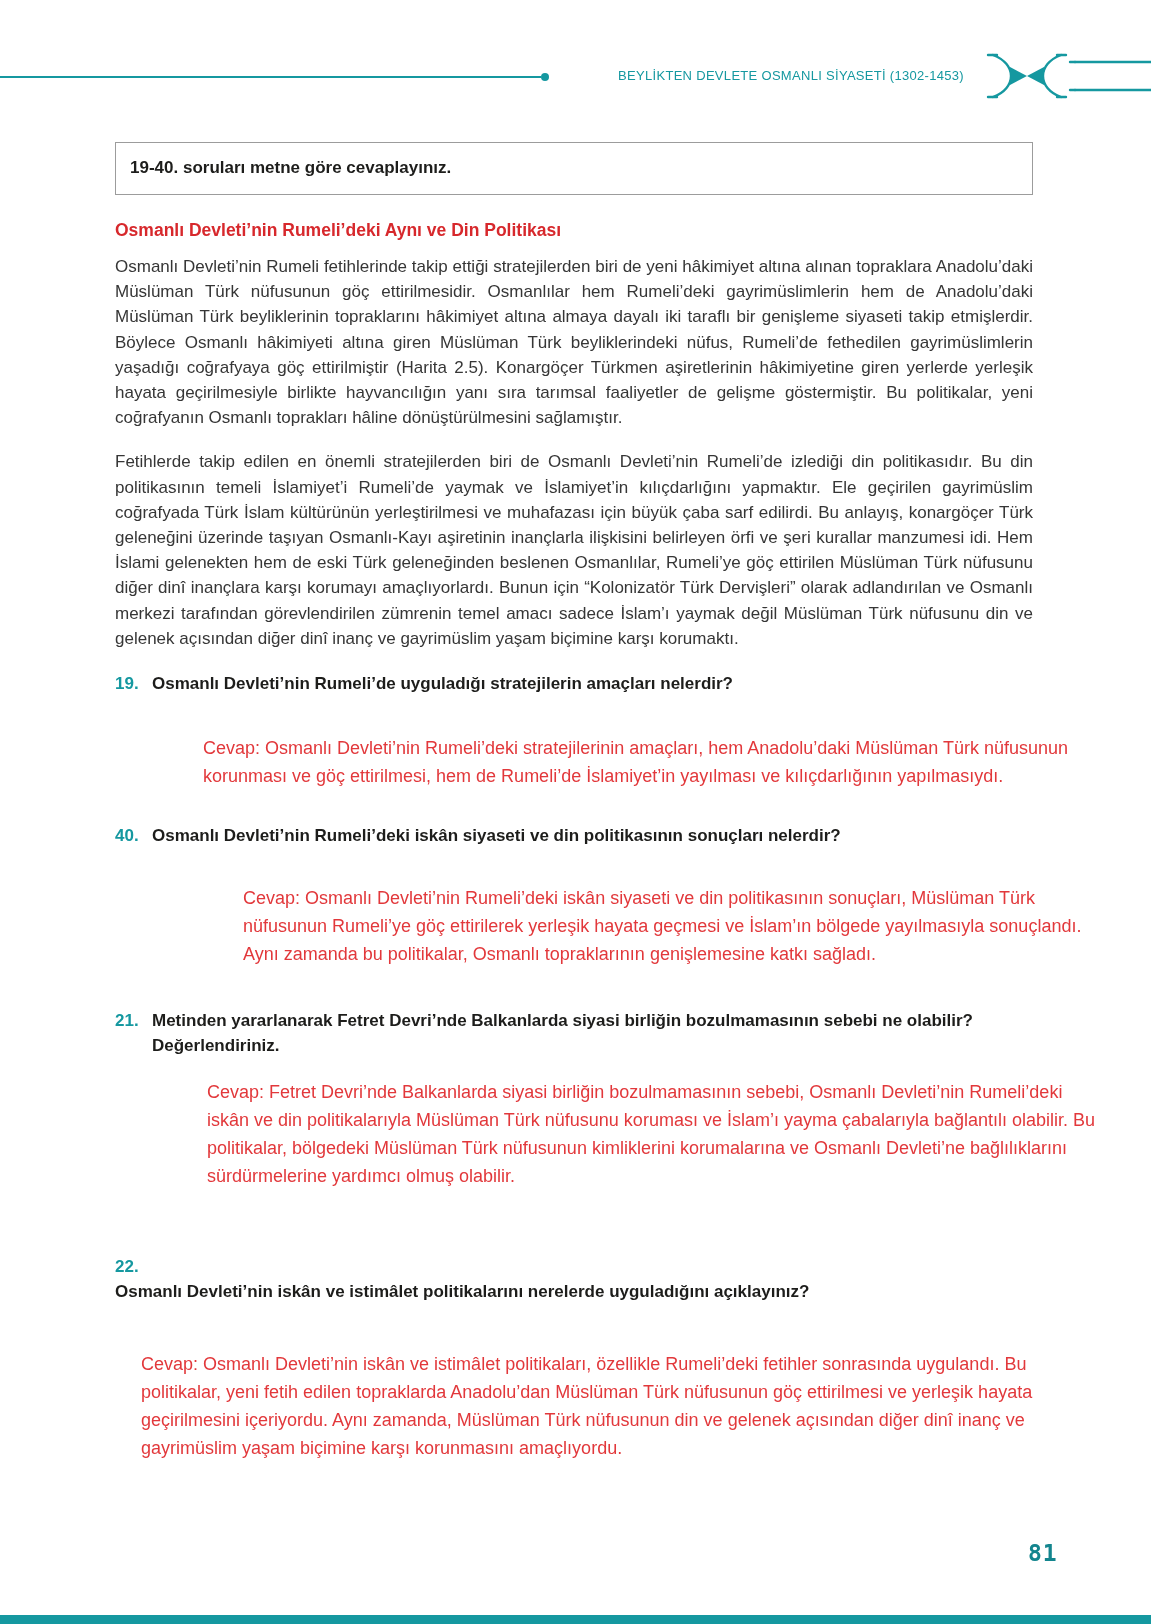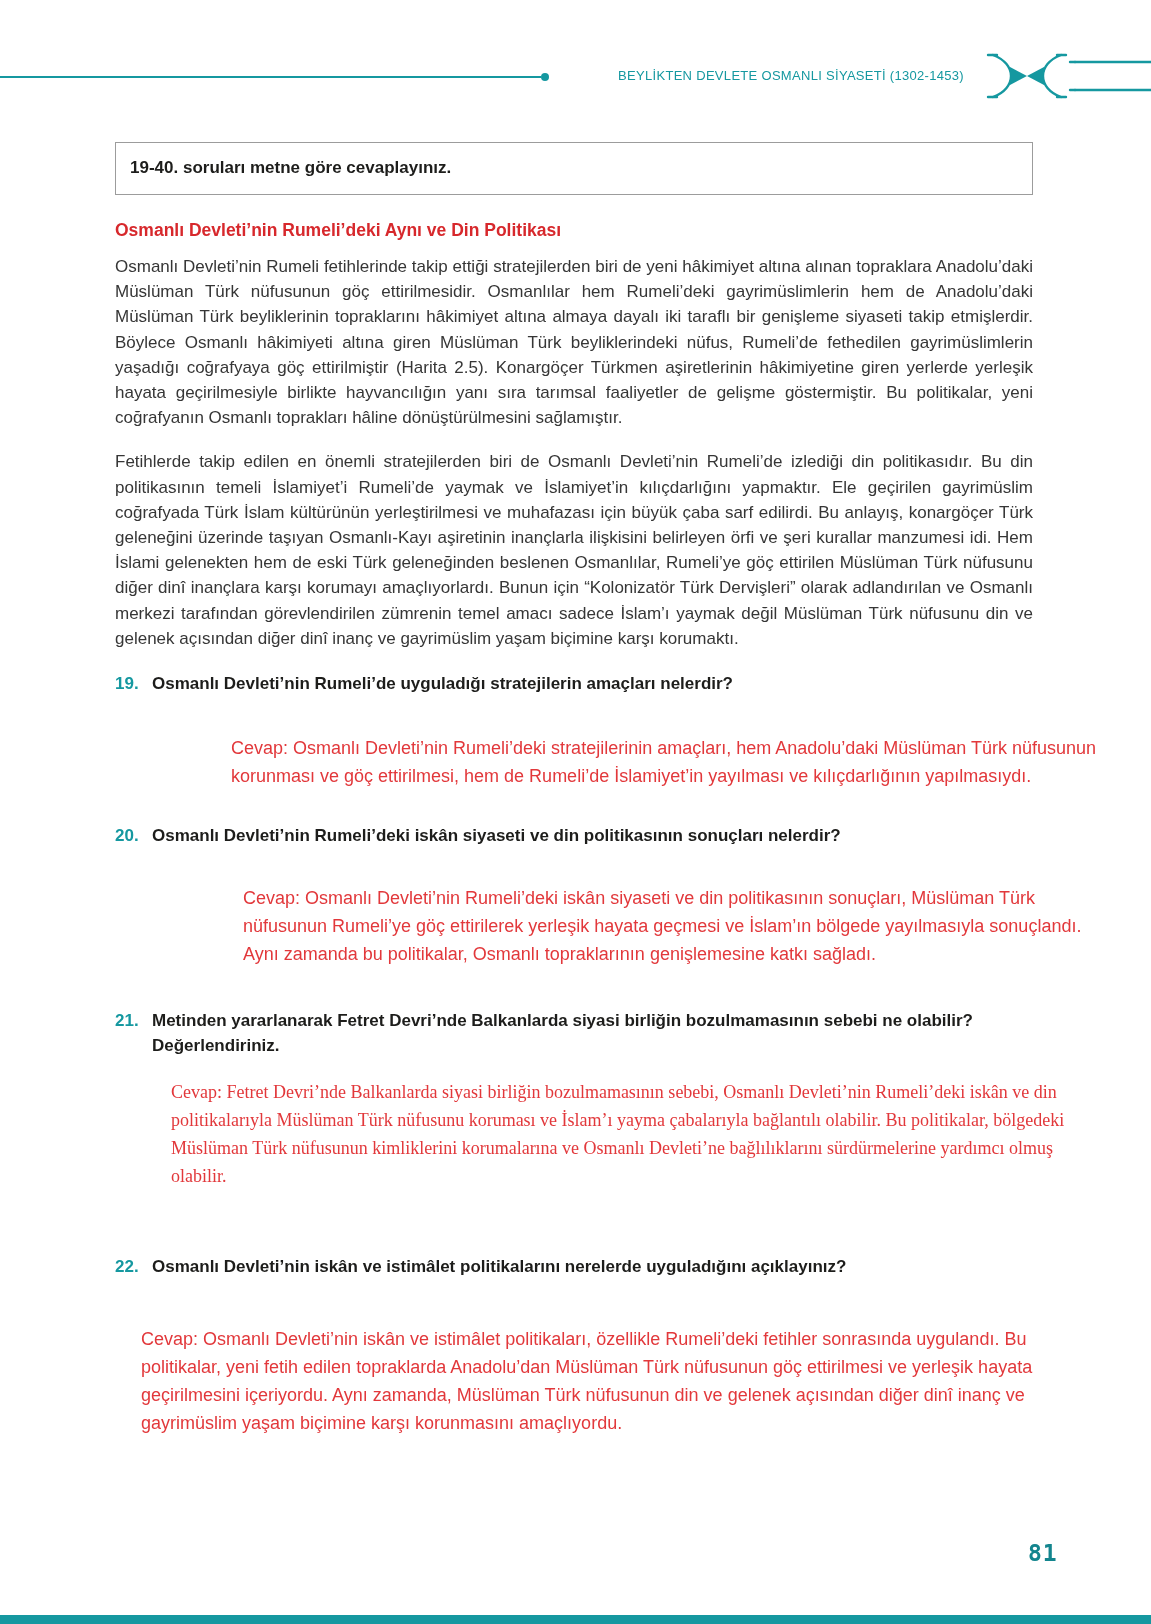--- a/index.html
+++ b/index.html
@@ -47,30 +47,30 @@
   .question {
     display:flex; align-items:flex-start;
     font-size:17px; font-weight:bold; color:#1d1d1b;
     line-height:25px;
   }
   .qnum { flex:none; width:37px; color:#1598a0; }
   .qtext { flex:1; }
   .q19 { margin-top:20px; }
   .q20 { margin-top:33px; }
   .q21 { margin-top:40px; }
-  .q22 { margin-top:64px; }
+  .q22 { margin-top:64px;flex-direction:column; }
 
   .answer {
     color:#e2383b;
     font-size:18px; line-height:28px;
     margin-right:-70px;
   }
-  .answer-19 { margin-top:38px; margin-left:116px; }
+  .answer-19 { margin-top:38px; margin-left:88px; }
   .answer-20 { margin-top:36px; margin-left:128px; }
-  .answer-21 { margin-top:20px; margin-left:56px;font-family:Liberation Serif, serif;  }
+  .answer-21 { margin-top:20px; margin-left:92px;  }
   .answer-22 { margin-top:46px; margin-left:26px;  }
 
   
   .page-number {
     position:absolute; top:1540px; left:1028px;
     color:#13858e; font-weight:bold; font-size:23px;
     font-family:"DejaVu Sans Mono", monospace;
     letter-spacing:1px;
   }
   .bottom-bar { position:absolute; left:0; bottom:0; width:100%; height:9px; background:#1598a0; }
@@ -113,21 +113,21 @@
     <p class="body-par">Osmanlı Devleti’nin Rumeli fetihlerinde takip ettiği stratejilerden biri de yeni hâkimiyet altına alınan topraklara Anadolu’daki Müslüman Türk nüfusunun göç ettirilmesidir. Osmanlılar hem Rumeli’deki gayrimüslimlerin hem de Anadolu’daki Müslüman Türk beyliklerinin topraklarını hâkimiyet altına almaya dayalı iki taraflı bir genişleme siyaseti takip etmişlerdir. Böylece Osmanlı hâkimiyeti altına giren Müslüman Türk beyliklerindeki nüfus, Rumeli’de fethedilen gayrimüslimlerin yaşadığı coğrafyaya göç ettirilmiştir (Harita 2.5). Konargöçer Türkmen aşiretlerinin hâkimiyetine giren yerlerde yerleşik hayata geçirilmesiyle birlikte hayvancılığın yanı sıra tarımsal faaliyetler de gelişme göstermiştir. Bu politikalar, yeni coğrafyanın Osmanlı toprakları hâline dönüştürülmesini sağlamıştır.</p>
     <p class="body-par">Fetihlerde takip edilen en önemli stratejilerden biri de Osmanlı Devleti’nin Rumeli’de izlediği din politikasıdır. Bu din politikasının temeli İslamiyet’i Rumeli’de yaymak ve İslamiyet’in kılıçdarlığını yapmaktır. Ele geçirilen gayrimüslim coğrafyada Türk İslam kültürünün yerleştirilmesi ve muhafazası için büyük çaba sarf edilirdi. Bu anlayış, konargöçer Türk geleneğini üzerinde taşıyan Osmanlı-Kayı aşiretinin inançlarla ilişkisini belirleyen örfi ve şeri kurallar manzumesi idi. Hem İslami gelenekten hem de eski Türk geleneğinden beslenen Osmanlılar, Rumeli’ye göç ettirilen Müslüman Türk nüfusunu diğer dinî inançlara karşı korumayı amaçlıyorlardı. Bunun için “Kolonizatör Türk Dervişleri” olarak adlandırılan ve Osmanlı merkezi tarafından görevlendirilen zümrenin temel amacı sadece İslam’ı yaymak değil Müslüman Türk nüfusunu din ve gelenek açısından diğer dinî inanç ve gayrimüslim yaşam biçimine karşı korumaktı.</p>
 
     <div class="question q19">
       <span class="qnum">19.</span>
       <span class="qtext">Osmanlı Devleti’nin Rumeli’de uyguladığı stratejilerin amaçları nelerdir?</span>
     </div>
     <div class="answer answer-19">Cevap: Osmanlı Devleti’nin Rumeli’deki stratejilerinin amaçları, hem Anadolu’daki Müslüman Türk nüfusunun korunması ve göç ettirilmesi, hem de Rumeli’de İslamiyet’in yayılması ve kılıçdarlığının yapılmasıydı.</div>
 
     <div class="question q20">
-      <span class="qnum">20.</span>
+      <span class="qnum">40.</span>
       <span class="qtext">Osmanlı Devleti’nin Rumeli’deki iskân siyaseti ve din politikasının sonuçları nelerdir?</span>
     </div>
     <div class="answer answer-20">Cevap: Osmanlı Devleti’nin Rumeli’deki iskân siyaseti ve din politikasının sonuçları, Müslüman Türk nüfusunun Rumeli’ye göç ettirilerek yerleşik hayata geçmesi ve İslam’ın bölgede yayılmasıyla sonuçlandı. Aynı zamanda bu politikalar, Osmanlı topraklarının genişlemesine katkı sağladı.</div>
 
     <div class="question q21">
       <span class="qnum">21.</span>
       <span class="qtext">Metinden yararlanarak Fetret Devri’nde Balkanlarda siyasi birliğin bozulmamasının sebebi ne olabilir? Değerlendiriniz.</span>
     </div>
     <div class="answer answer-21">Cevap: Fetret Devri’nde Balkanlarda siyasi birliğin bozulmamasının sebebi, Osmanlı Devleti’nin Rumeli’deki iskân ve din politikalarıyla Müslüman Türk nüfusunu koruması ve İslam’ı yayma çabalarıyla bağlantılı olabilir. Bu politikalar, bölgedeki Müslüman Türk nüfusunun kimliklerini korumalarına ve Osmanlı Devleti’ne bağlılıklarını sürdürmelerine yardımcı olmuş olabilir.</div>
 

